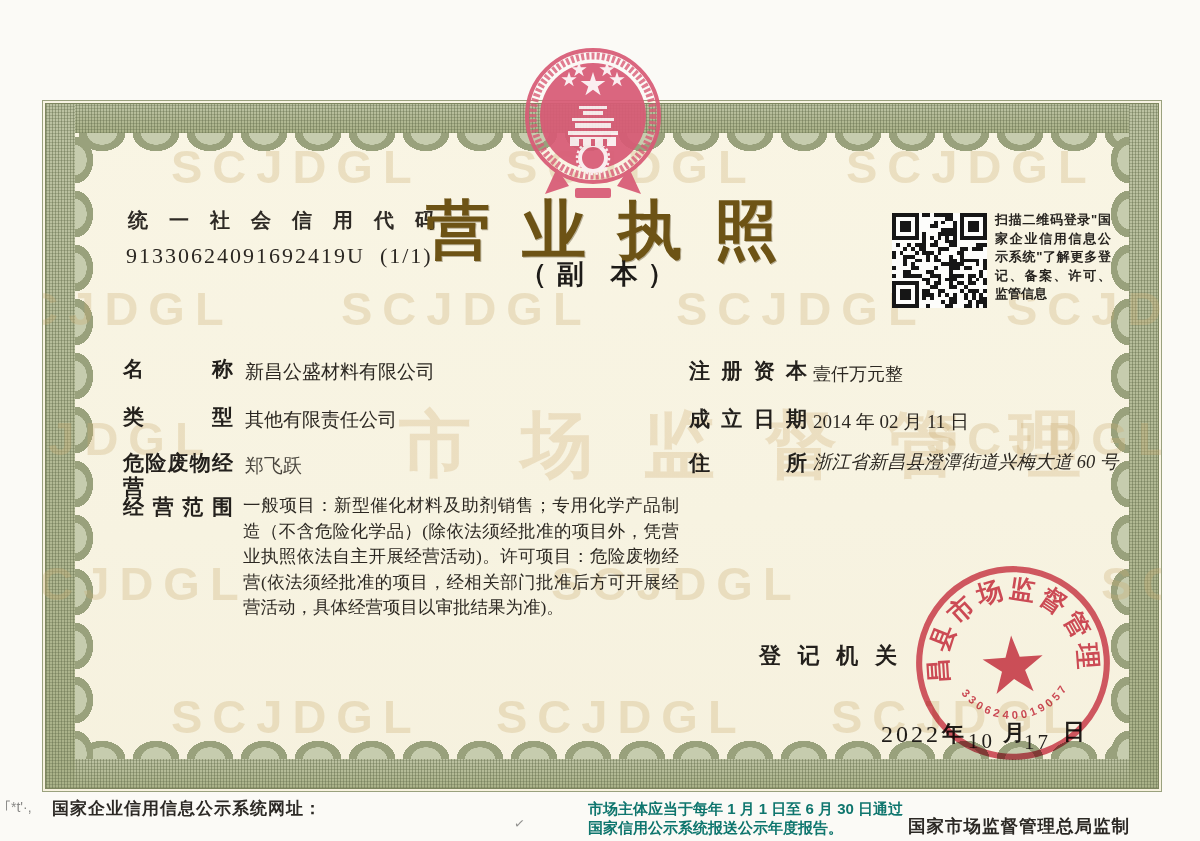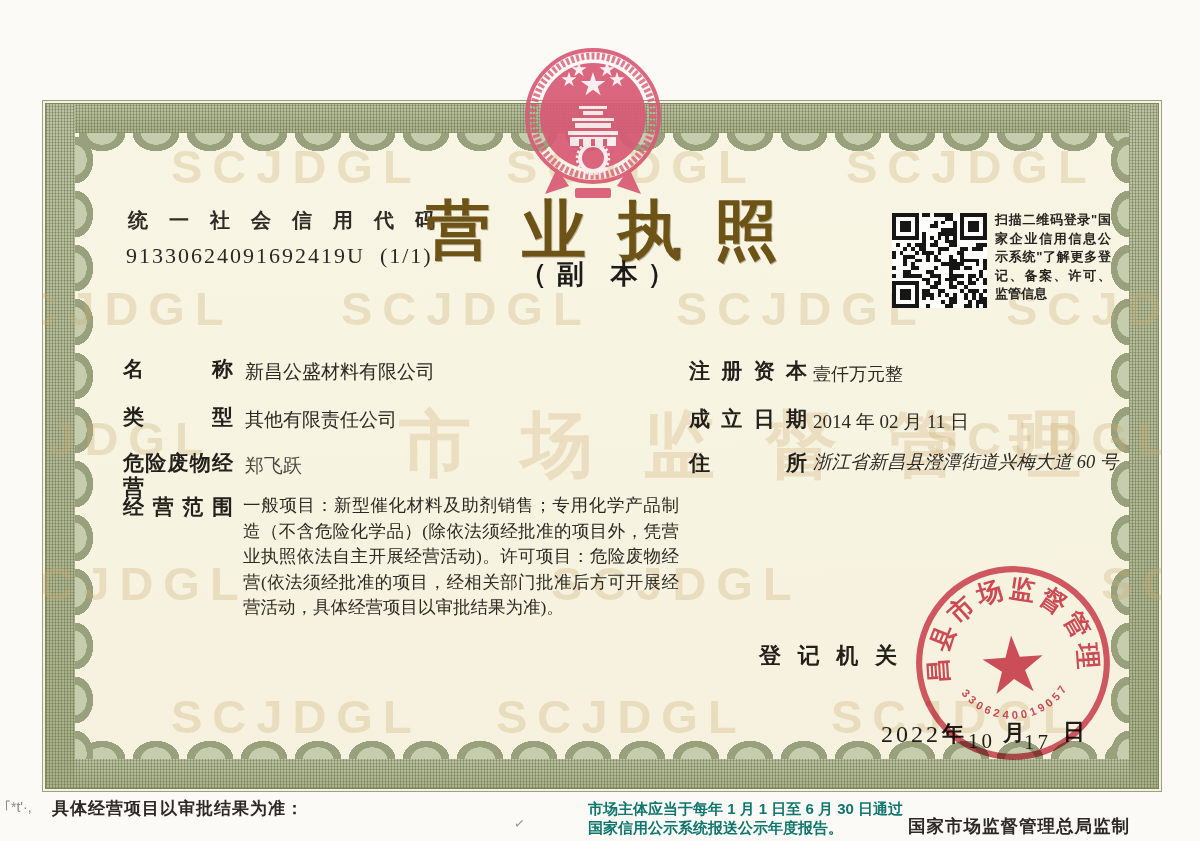--- a/index.html
+++ b/index.html
@@ -413,21 +413,21 @@
       </g>
       <g fill="#d85b76">
         <rect x="62" y="113" width="4" height="7"></rect>
         <rect x="74" y="113" width="4" height="7"></rect>
         <rect x="86" y="113" width="4" height="7"></rect>
       </g>
     </svg>
   </div>
 
   <div class="foot foot-artifact">｢*t'·,</div>
-  <div class="foot foot-left">具体经营项目以审批结果为准：</div>
+  <div class="foot foot-left">国家企业信用信息公示系统网址：</div>
   <div class="foot foot-tick">✓</div>
   <div class="foot foot-mid">
     <div>市场主体应当于每年 1 月 1 日至 6 月 30 日通过</div>
     <div>国家信用公示系统报送公示年度报告。</div>
   </div>
   <div class="foot foot-right">国家市场监督管理总局监制</div>
 
 </div>
 
 </body></html>

